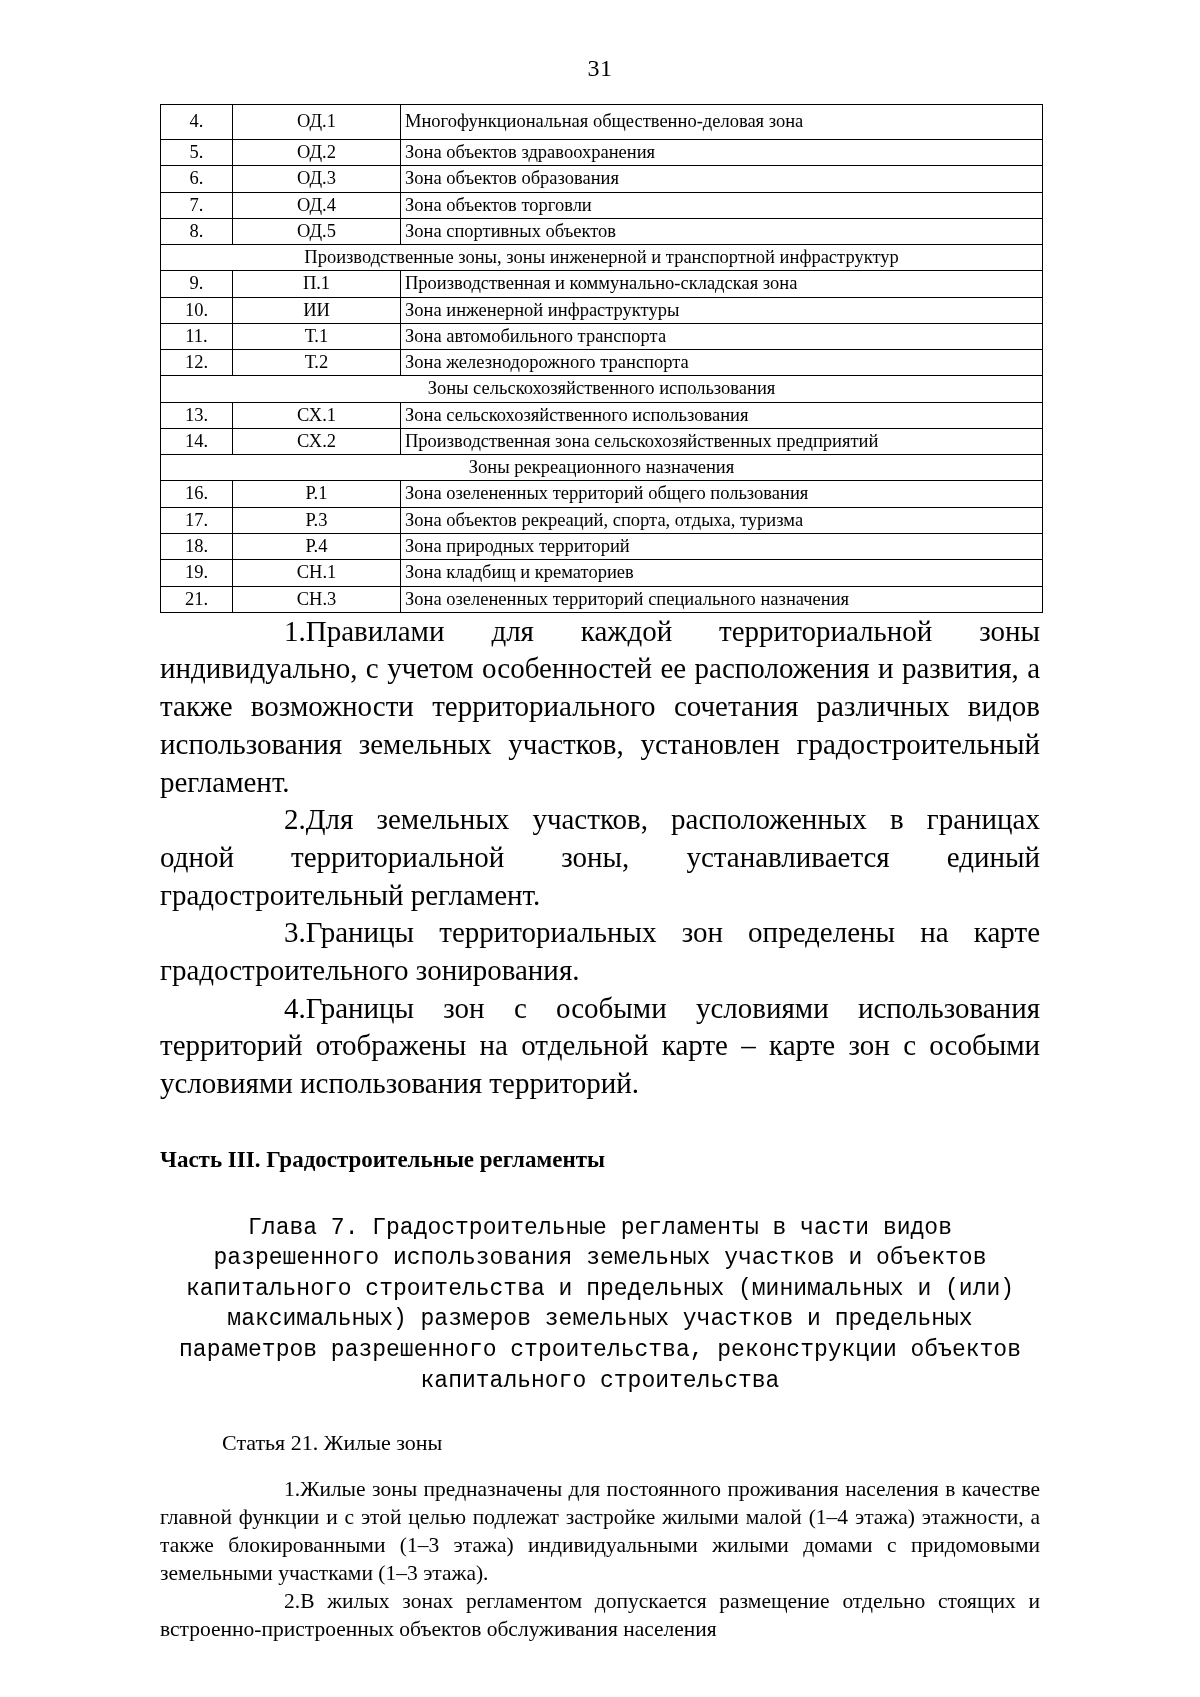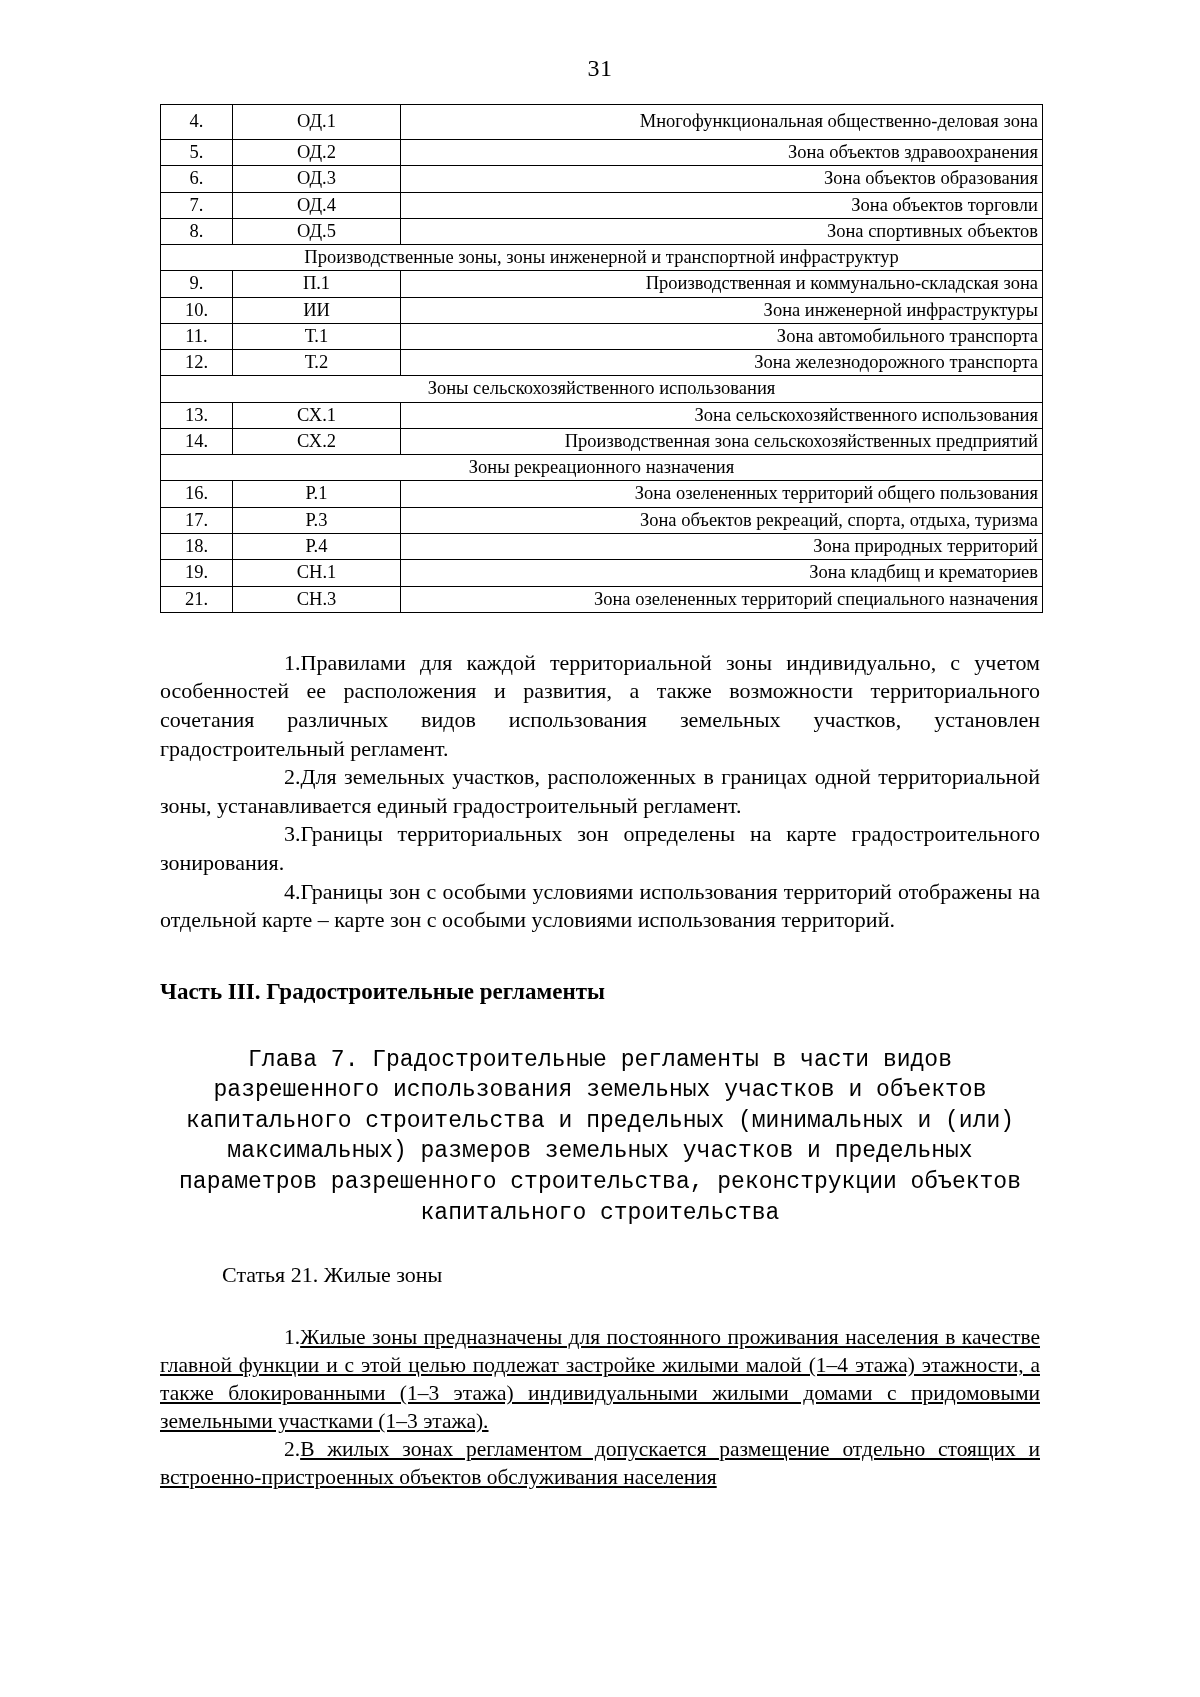--- a/index.html
+++ b/index.html
@@ -42,31 +42,30 @@
   table.zones col.c-num { width: 72px; }
   table.zones col.c-code { width: 168px; }
   table.zones col.c-name { width: 642px; }
   td.num {
     text-align: center;
   }
   td.code {
     text-align: center;
   }
   td.name {
-    text-align: right;
+    text-align: left;
     padding-left: 9px;
   }
   tr.group td {
     text-align: center;
     font-style: normal;
   }
   tr.tall td { height: 30px; }
   .body-text {
-    margin-top: 36px;
-    font-size: 22px;
+    font-size: 29px;
     line-height: 1.30;
     text-align: justify;
     text-justify: inter-word;
   }
   .body-text p {
     margin: 0;
     text-indent: 62px;
   }
   .numlead {
     display: inline-block;
@@ -88,25 +87,24 @@
     padding: 0 8px;
     font-family: Liberation Mono, monospace;
   }
   p.article-title {
     font-size: 22px;
     margin: 34px 0 0 0;
     text-indent: 62px;
     text-align: left;
   }
   .body-text2 {
-    margin-top: 36px;
+    margin-top: 20px;
     font-size: 21.5px;
     line-height: 1.30;
     text-align: justify;
-    text-decoration: underline;
   }
   .body-text2 p {
     margin: 0;
     text-indent: 62px;
   }
 </style>
 </head>
 <body>
 
 <div class="page">

